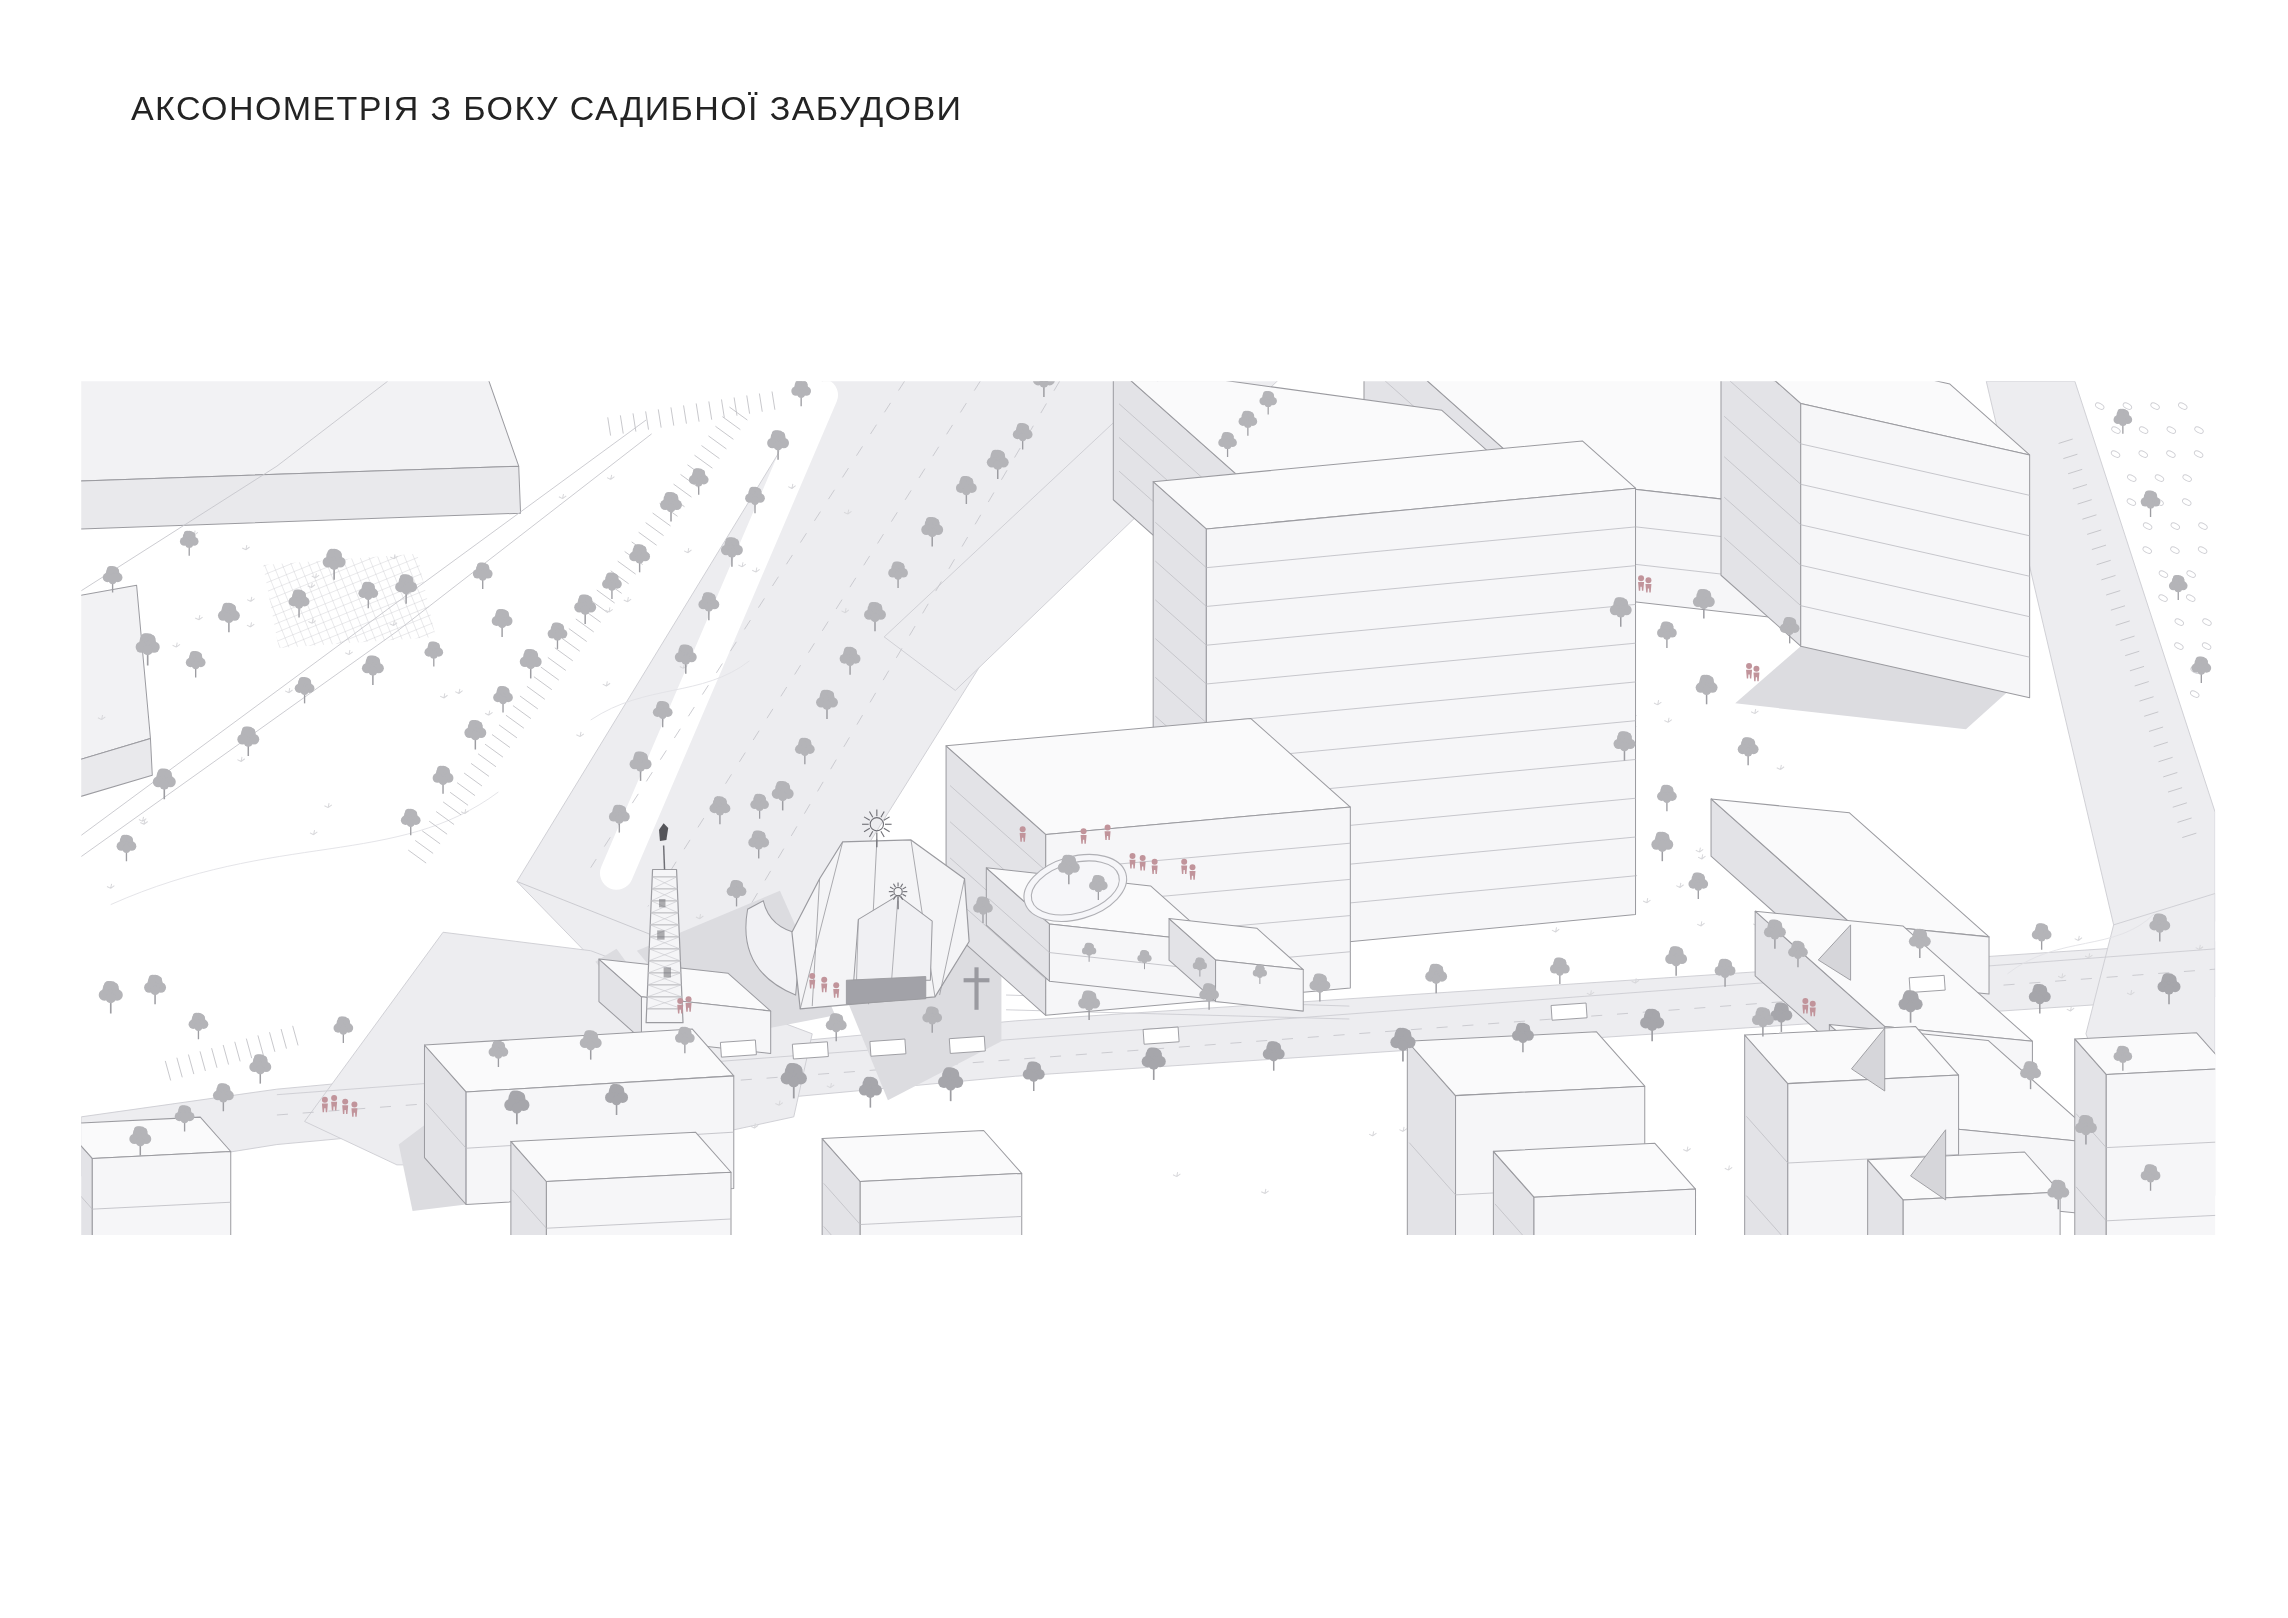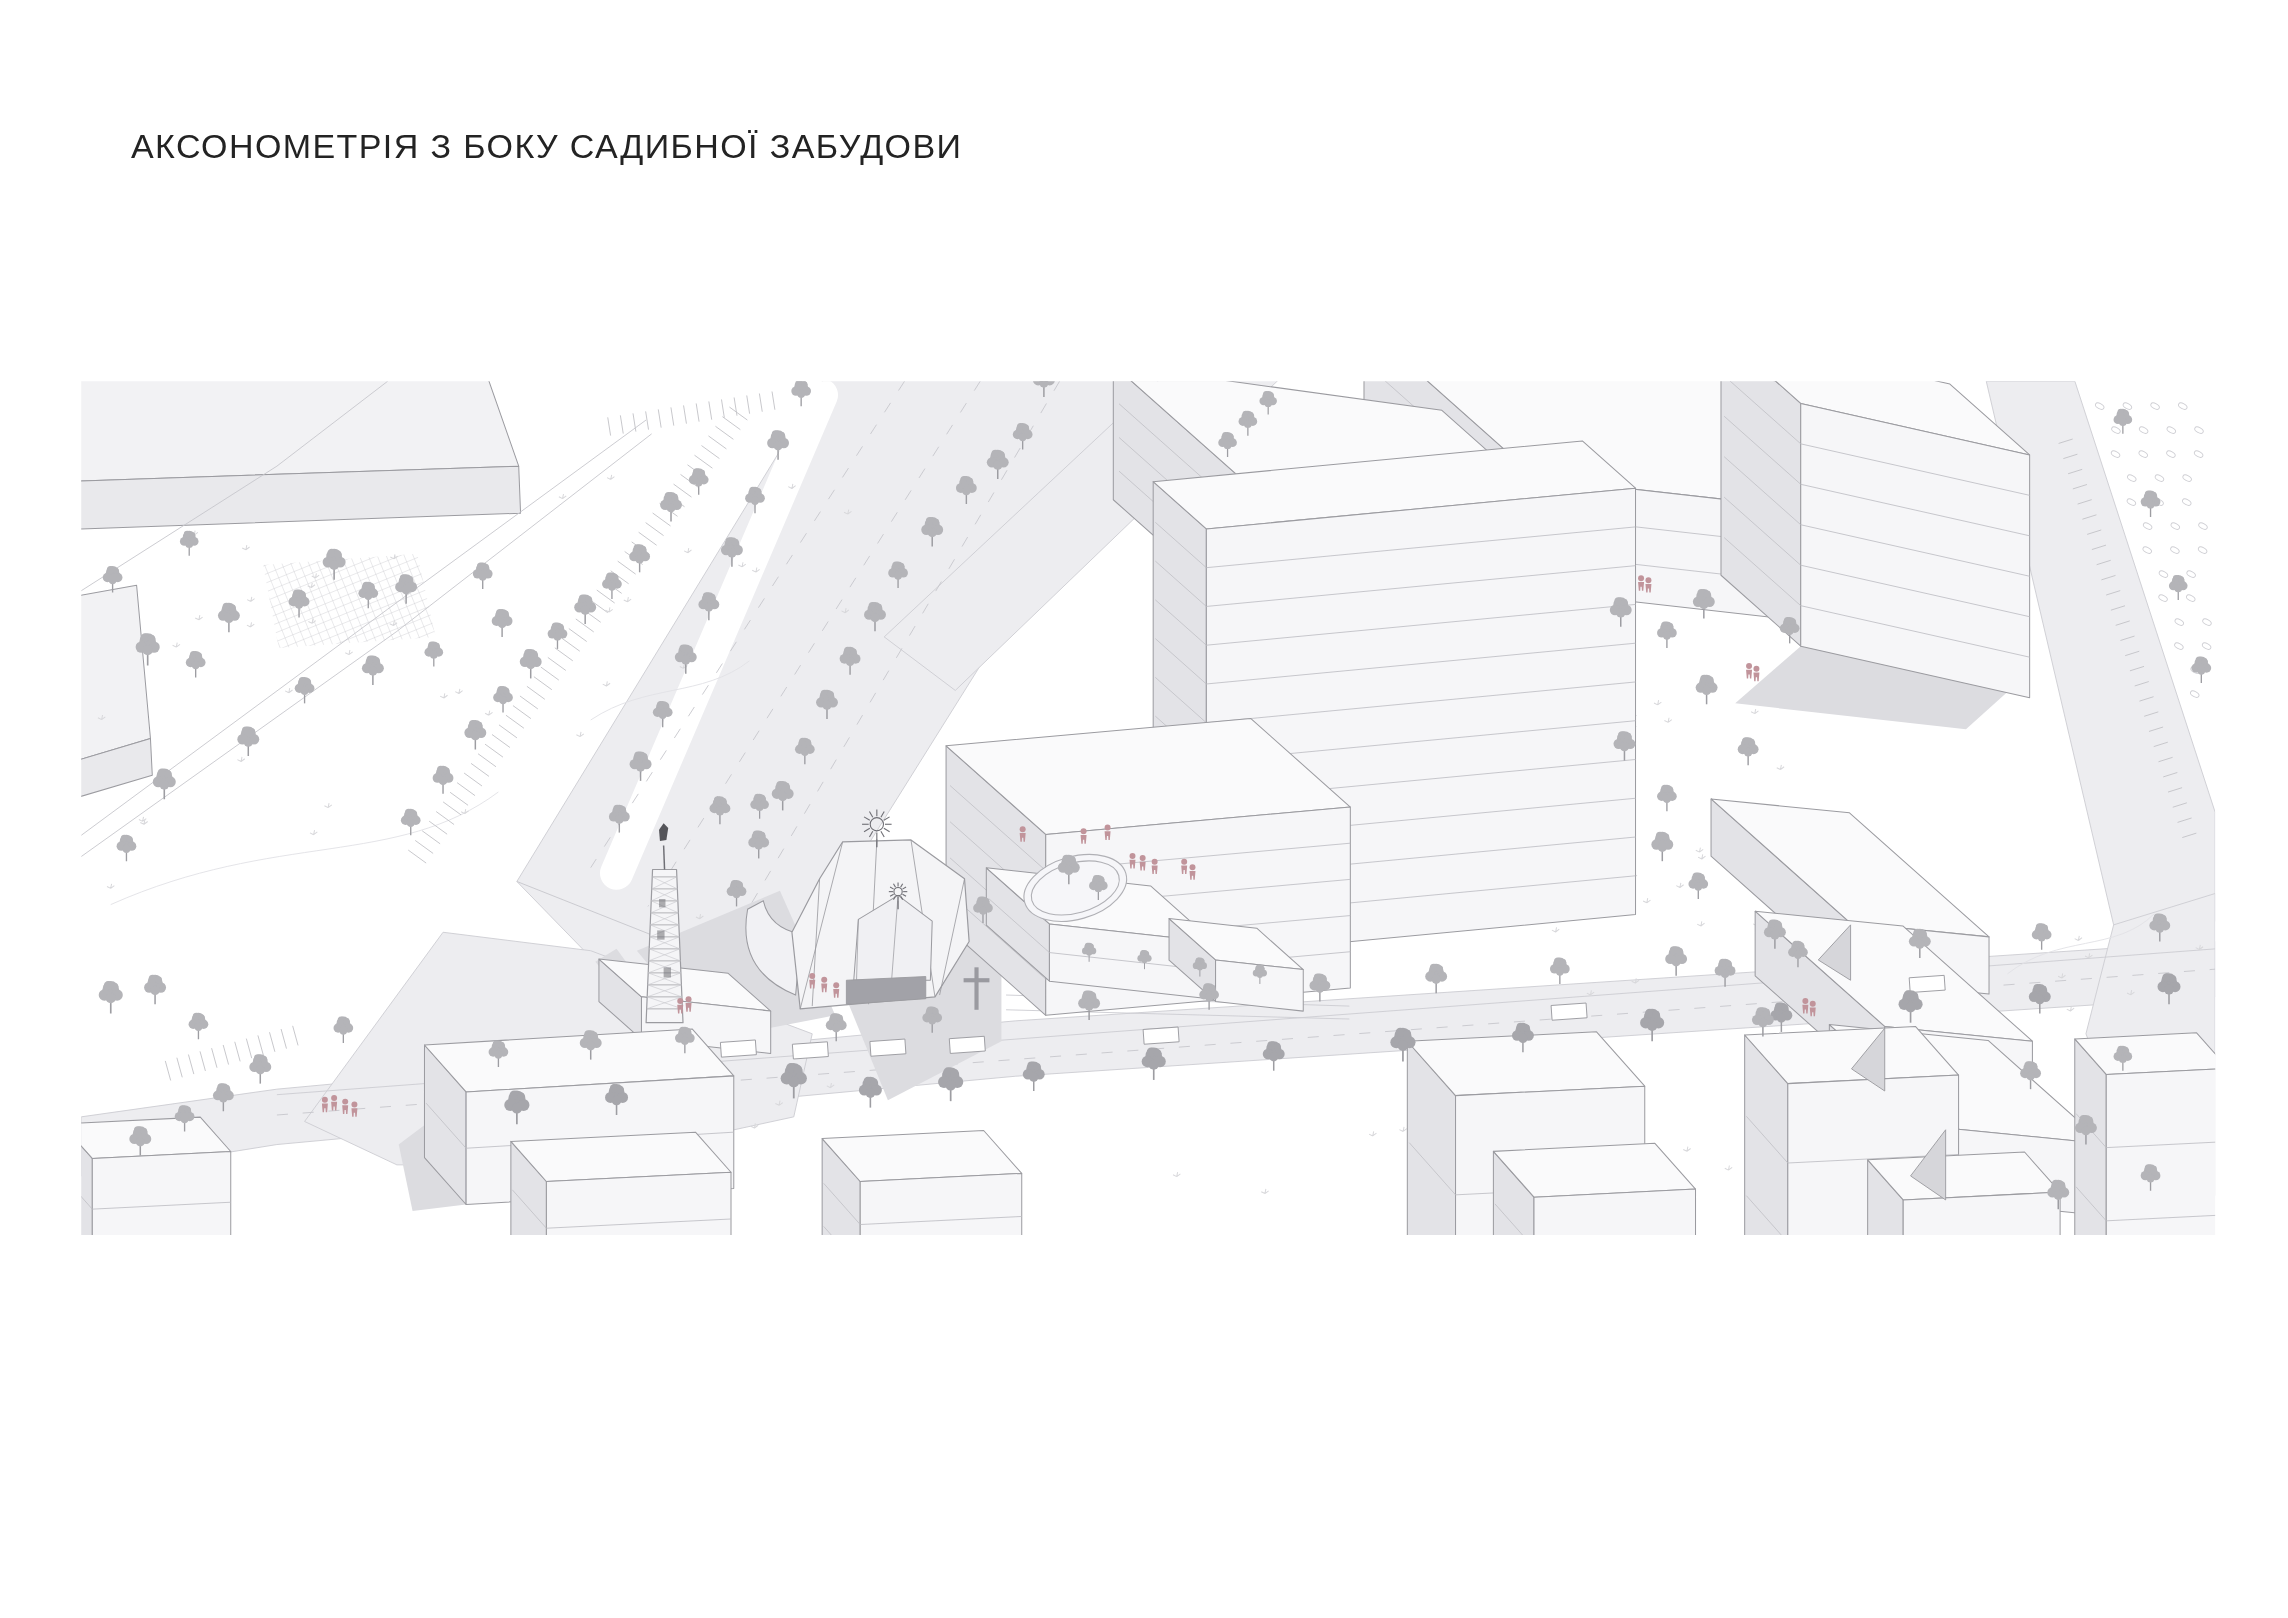--- a/index.html
+++ b/index.html
@@ -1,19 +1,19 @@
 <!DOCTYPE html>
 <html style="font-size:14.8px"><head>
 <meta charset="utf-8">
 <style>
   html,body{margin:0;padding:0;background:#ffffff;}
   body{width:2289px;height:1619px;position:relative;overflow:hidden;
        font-family:"Liberation Sans","DejaVu Sans",sans-serif;}
   .title{position:absolute;left:131px;top:89px;font-size:34px;font-weight:500;
-         letter-spacing:1.4px;color:#232323;white-space:nowrap;margin-top:38px;}
+         letter-spacing:1.4px;color:#232323;white-space:nowrap;}
   svg{position:absolute;left:0;top:0;}
 </style>
 </head>
 <body>
 
 <div class="title">АКСОНОМЕТРІЯ З БОКУ САДИБНОЇ ЗАБУДОВИ</div>
 
 <svg id="scene" width="2289" height="1619" viewBox="0 0 2480 1754" aria-label="axonometric site plan">
     <defs>
       <clipPath id="frameClip">

